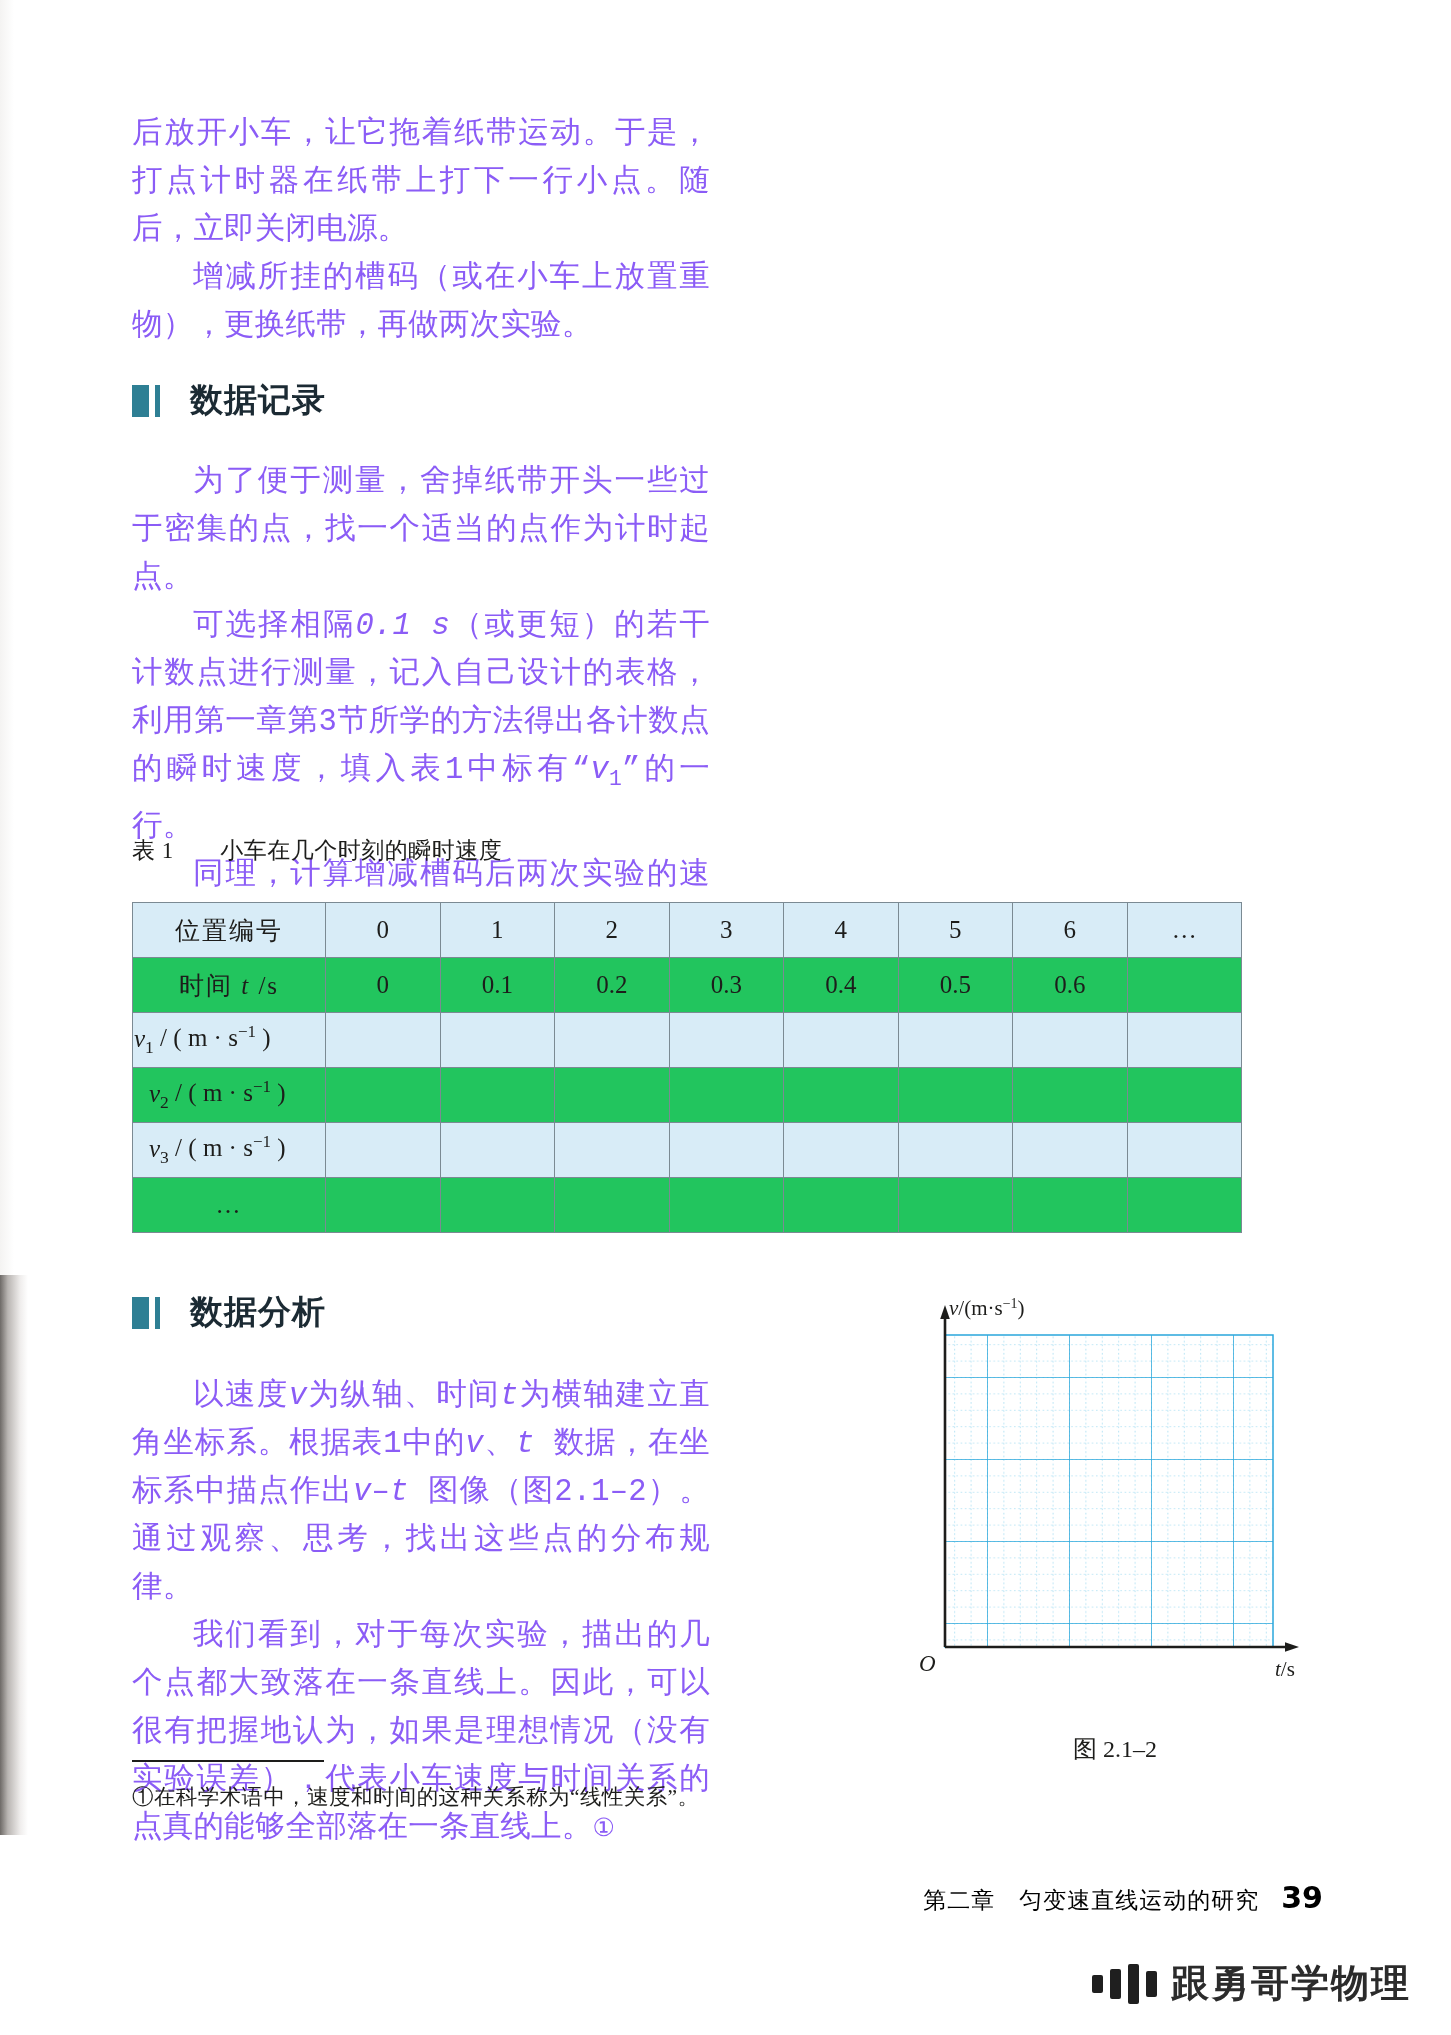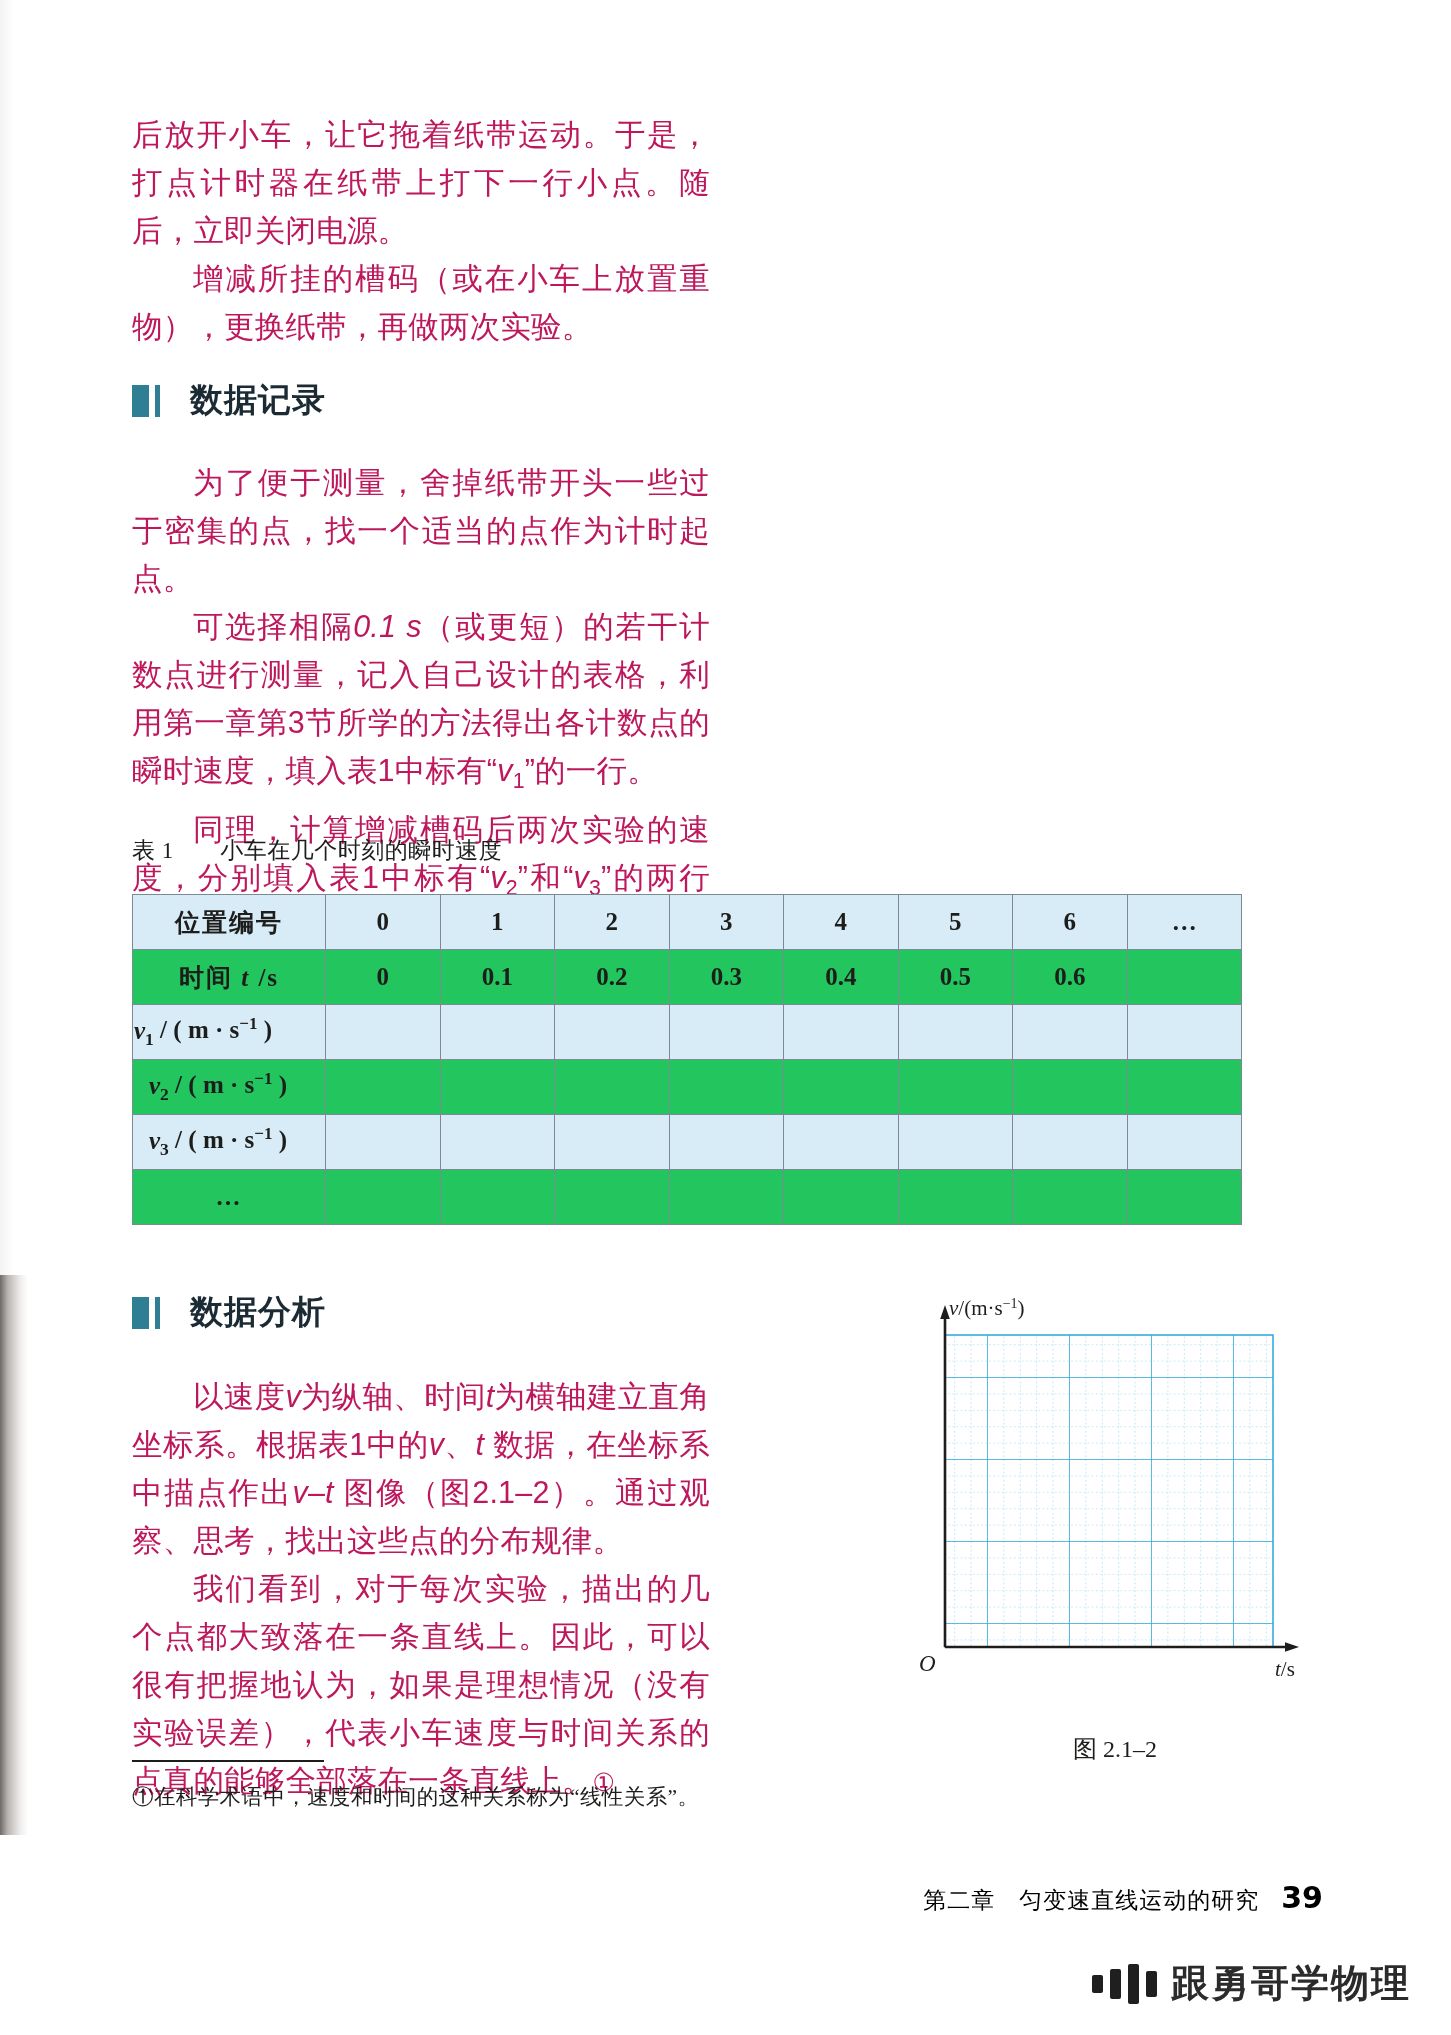--- a/index.html
+++ b/index.html
@@ -46,25 +46,25 @@
     position: absolute;
     left: 132px;
     top: 0;
     width: 1190px;
   }
 
   
   .para {
     font-size: 30.5px;
     line-height: 48px;
-    color: #be185d;
+    color: #8b5cf6;
     letter-spacing: 0.2px;
     text-align: justify;
     margin: 0;
-    font-family: Liberation Sans, sans-serif;
+    font-family: Liberation Mono, monospace;
   }
   .indent { text-indent: 61px; }
 
   .col-left { width: 578px; }
 
   
   .section-head {
     display: flex;
     align-items: center;
     gap: 12px;
@@ -243,21 +243,21 @@
     <p class="para col-left indent">同理，计算增减槽码后两次实验的速度，分别填入表1中标有“<span class="vlabel">v<sub>2</sub></span>”和“<span class="vlabel">v<sub>3</sub></span>”的两行内。</p>
   </div>
 
   <div class="content" style="top:835px;">
     <div class="table-caption">
       <span>表 1</span>
       <span style="display:inline-block;width:34px;"></span>
       <span>小车在几个时刻的瞬时速度</span>
     </div>
 
-    <table class="data" style="margin-top:28px;font-weight:bold;">
+    <table class="data" style="margin-top:36px;">
       <tbody>
         <tr class="odd">
           <td class="rowlabel">位置编号</td>
           <td>0</td>
           <td>1</td>
           <td>2</td>
           <td>3</td>
           <td>4</td>
           <td>5</td>
           <td>6</td>

